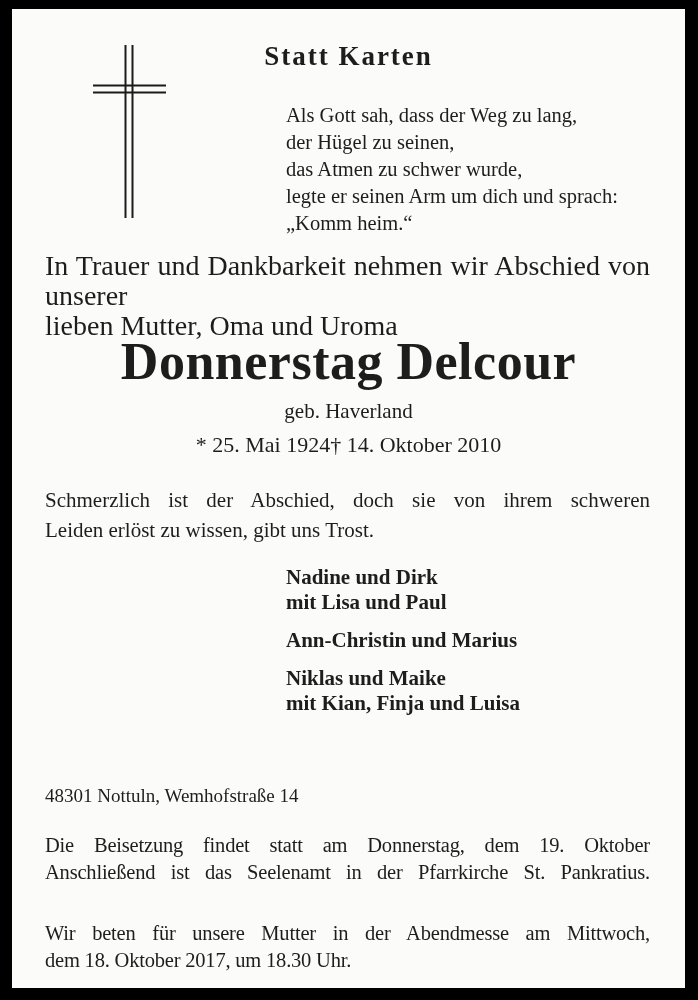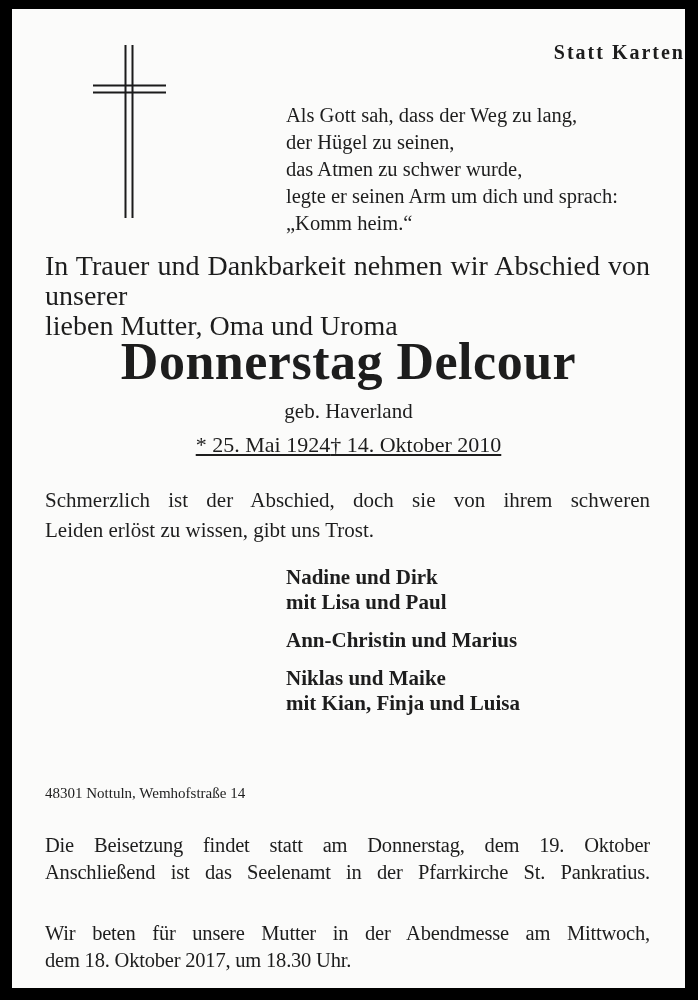--- a/index.html
+++ b/index.html
@@ -18,22 +18,22 @@
     background: #fbfbfa;
   }
   .cross {
     position: absolute;
     left: 81px; top: 36px;
     width: 73px; height: 173px;
   }
   .pre-header {
     position: absolute;
     top: 32px; left: 0; width: 100%;
-    text-align: right;
-    font-size: 20px;
+    text-align: center;
+    font-size: 27px;
     font-weight: 700;
     letter-spacing: 2px;
   }
   .poem {
     position: absolute;
     left: 274px; top: 93px;
     font-size: 20.5px;
     line-height: 27px;
     white-space: nowrap;
   }
@@ -62,42 +62,41 @@
     position: absolute;
     top: 390px; left: 0; width: 100%;
     text-align: center;
     font-size: 21px;
   }
   .dates {
     position: absolute;
     top: 423px; left: 0; width: 100%;
     display: flex; justify-content: center; 
     font-size: 22px;
-    text-decoration: underline;
   }
   .condolence {
     position: absolute;
     left: 33px; top: 476px;
     width: 605px;
     font-size: 21px;
     line-height: 30px;
   }
   .mourners {
     position: absolute;
     left: 274px; top: 556px;
     font-size: 21px;
     font-weight: 700;
     line-height: 25px;
     white-space: nowrap;
   }
   .mourner-group { margin-bottom: 13px; }
   .address {
     position: absolute;
     left: 33px; top: 776px;
-    font-size: 15px;
+    font-size: 19px;
     text-align: center;
   }
   .funeral {
     position: absolute;
     left: 33px; top: 823px;
     width: 605px;
     font-size: 20.5px;
     line-height: 27px;
     letter-spacing: -0.2px;
   }

